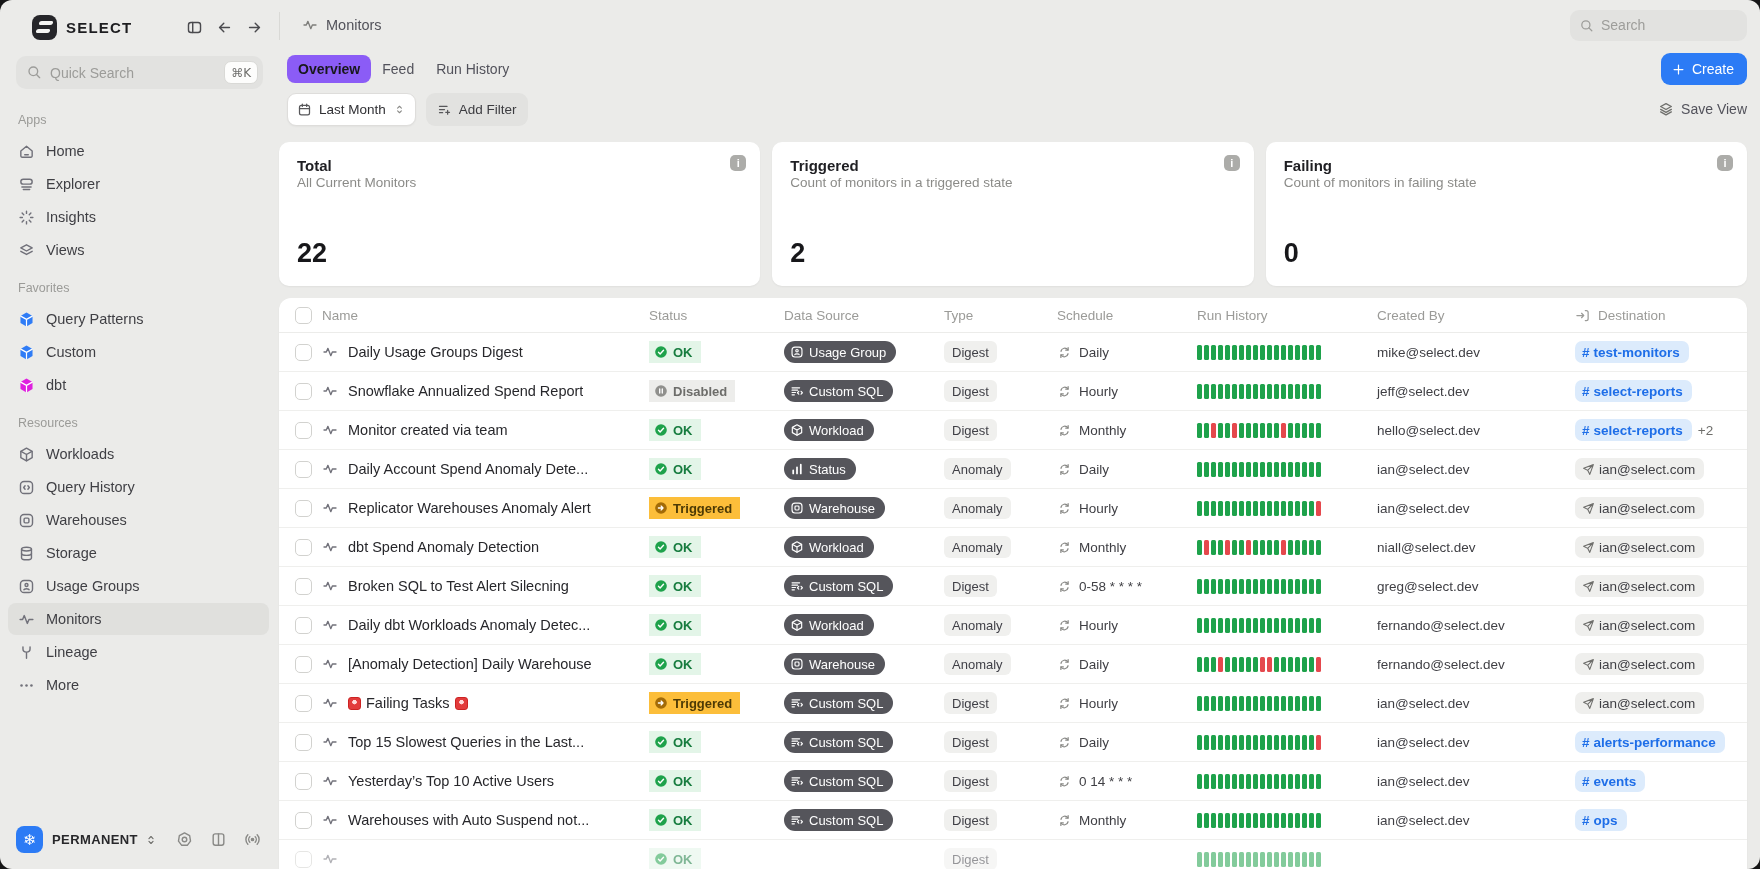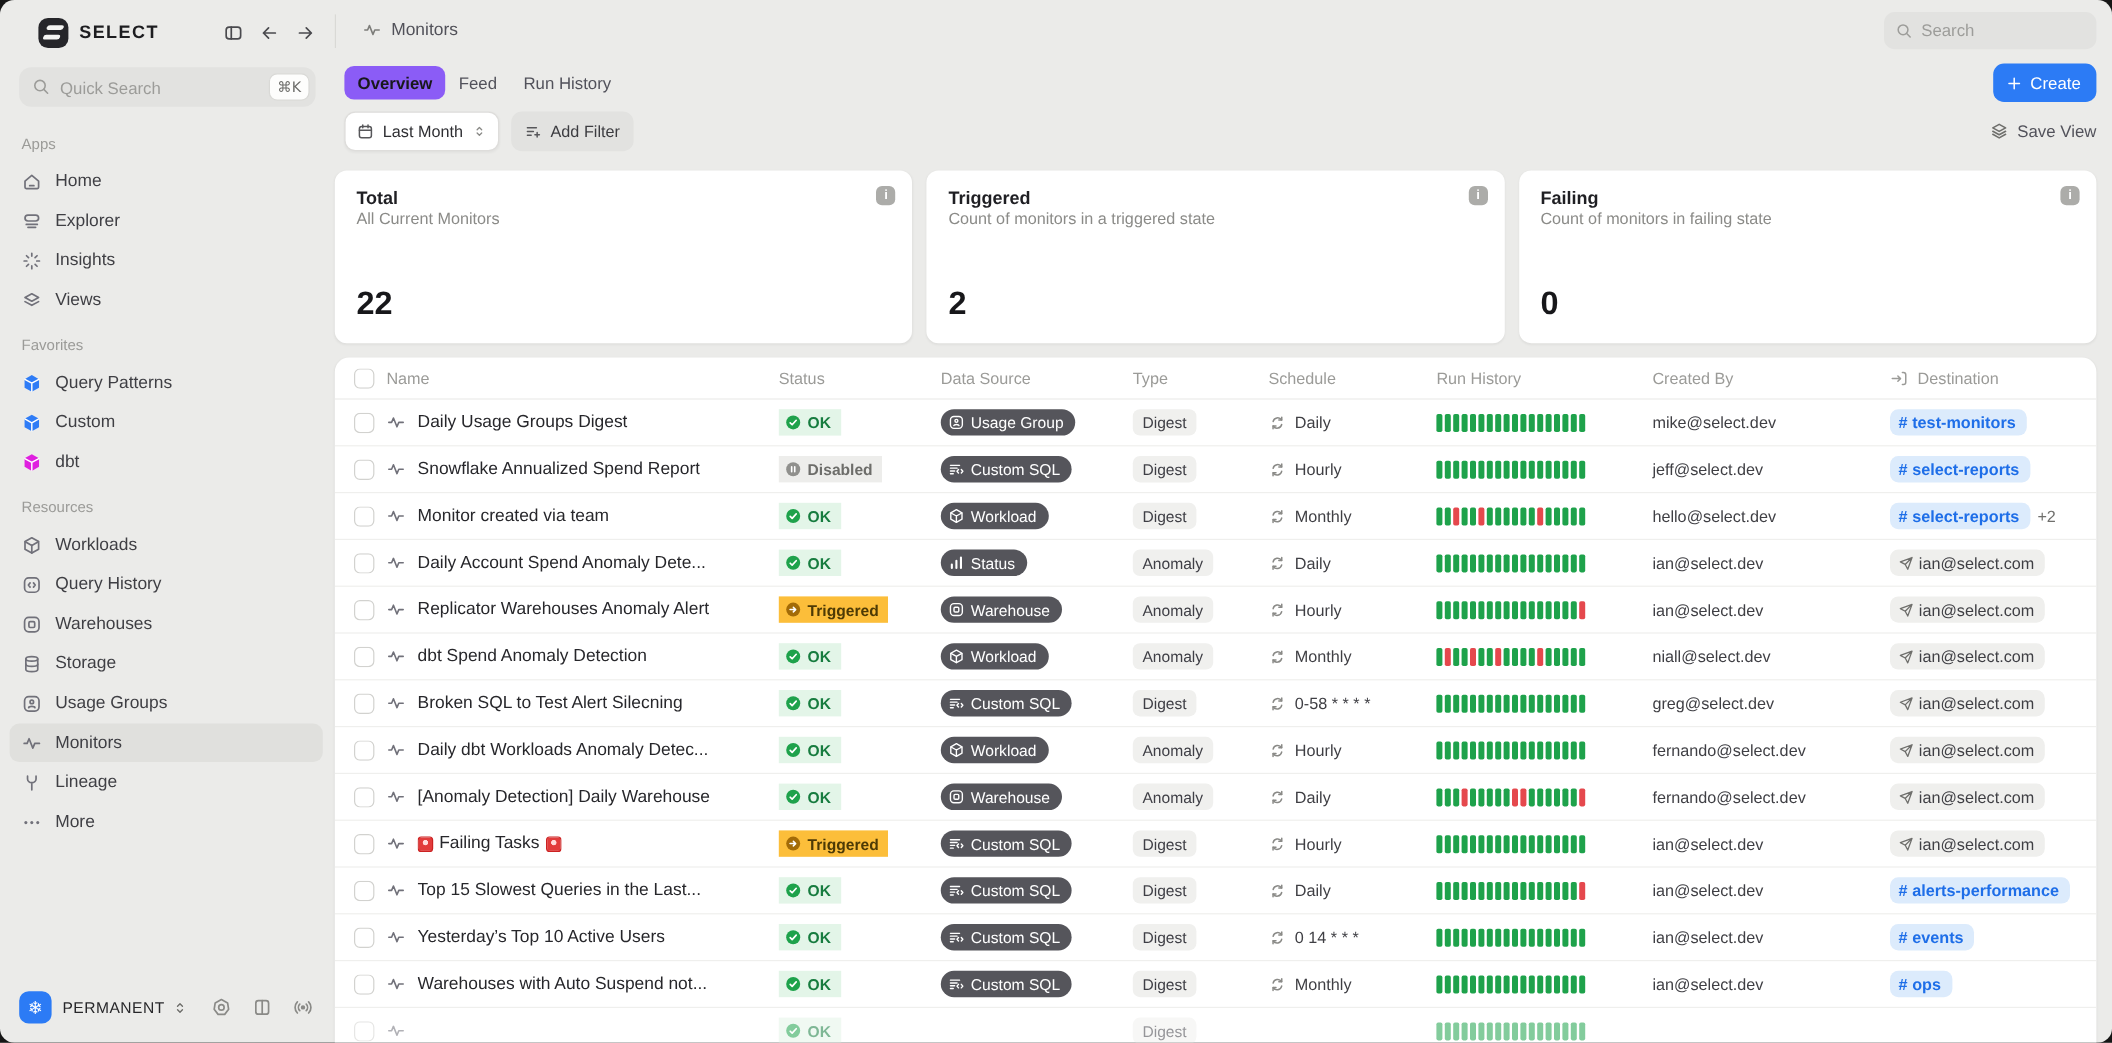--- a/index.html
+++ b/index.html
@@ -46,21 +46,21 @@
     display:flex; align-items:center; gap:11px; height:32px; margin:1px 10px 1px 8px;
     padding:0 10px; border-radius:8px; cursor:pointer;
     font-size:14.5px; color:#3f3f44;
   }
   .sb-item.active { background:#e0e0dd; }
   .sb-item .ic { width:17px; height:17px; color:#71717a; }
   .sb-foot { margin-top:auto; display:flex; align-items:center; padding:0 18px 16px 16px; }
   .sf-badge { width:27px; height:27px; border-radius:8px; background:var(--accent,#2c7bf5);
     color:#fff; font-size:15px; display:flex; align-items:center; justify-content:center;
     font-family:"DejaVu Sans", sans-serif; }
-  .sf-name { font-size:13px; font-weight:400; letter-spacing:.4px; color:#27272a; margin-left:9px; }
+  .sf-name { font-size:13px; font-weight:700; letter-spacing:.4px; color:#27272a; margin-left:9px; }
   .sf-chev { width:14px; height:14px; color:#6e6e6b; margin-left:6px; }
   .sf-icons { margin-left:auto; display:flex; gap:17px; color:#8a8a87; }
   .sf-icons .ic { width:17px; height:17px; }
 
   
   #main { flex:1; display:flex; flex-direction:column; min-width:0; }
   .topbar { position:relative; height:50px; display:flex; align-items:center; padding-left:23px; }
   .topbar::before { content:''; position:absolute; left:0; top:12px; bottom:10px; width:1px; background:#d9d9d6; }
   .crumb { display:flex; align-items:center; gap:8px; color:#52525a; font-size:14.5px; }
   .crumb .ic { width:16px; height:16px; color:#7d7d7a; }

